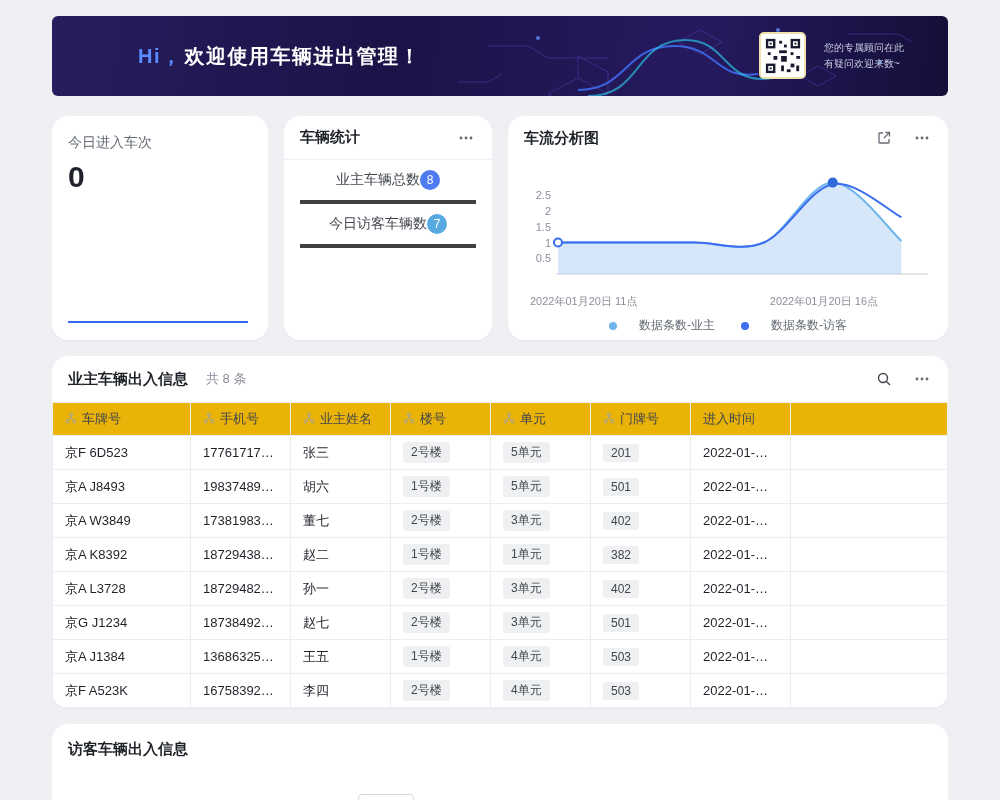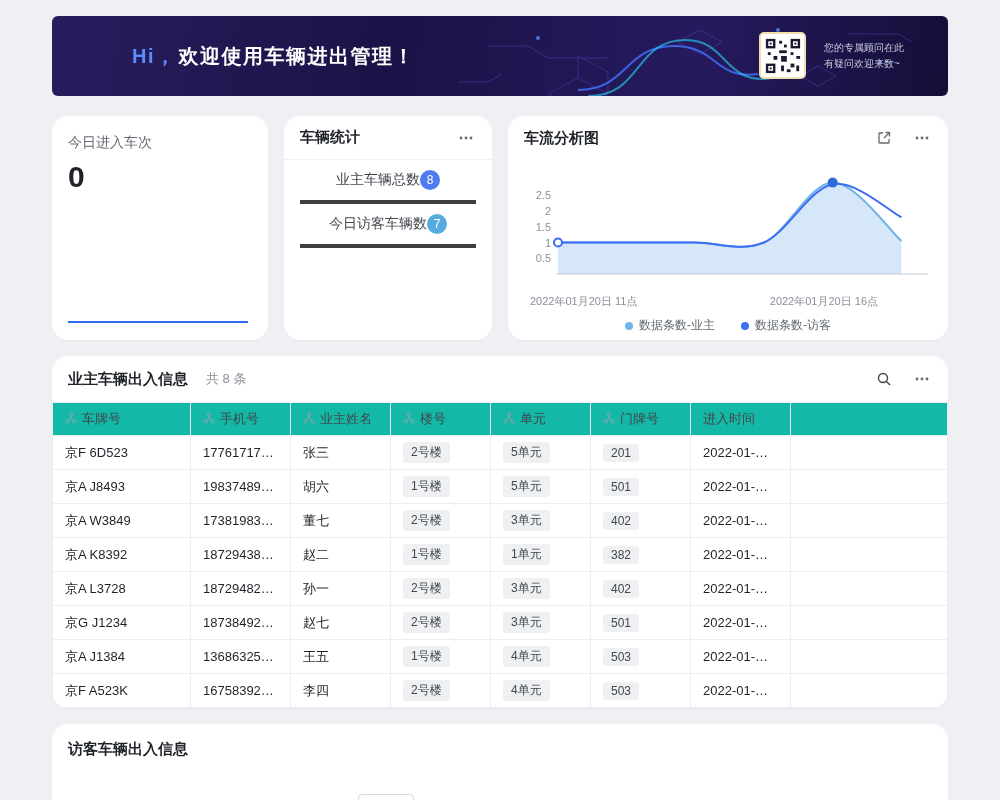--- a/index.html
+++ b/index.html
@@ -13,21 +13,21 @@
   }
   .wrap { padding:16px 52px 0; }
 
   
   .banner {
     position:relative; height:80px; border-radius:6px; overflow:hidden;
     background:linear-gradient(95deg,#271d5e 0%,#1b1347 38%,#261a5e 72%,#140f38 100%);
   }
   .banner-deco { position:absolute; right:0; top:0; width:520px; height:80px; pointer-events:none; }
   .banner-title {
-    position:absolute; left:80px; top:27px;
+    position:absolute; left:86px; top:27px;
     font-size:20px; font-weight:bold; color:#ffffff; letter-spacing:1.5px;
   }
   .banner-title .hi { color:#5b8cff; margin-right:2px; }
   .qr {
     position:absolute; right:142px; top:16px; width:47px; height:47px;
     background:#ffffff; border-radius:5px; border:2px solid #efe0ae;
     display:flex; align-items:center; justify-content:center;
   }
   .banner-note { position:absolute; right:44px; top:24px; font-size:10px; color:#c3c8de; line-height:16px; }
 
@@ -55,32 +55,32 @@
   }
   .badge {
     min-width:20px; height:20px; border-radius:10px; padding:0 4px;
     color:#fff; font-size:12px; display:inline-flex; align-items:center; justify-content:center;
   }
 
   .card-chart { width:440px; height:224px; }
   .chart-area { padding:2px 16px 0; }
   .x-labels { display:flex; justify-content:space-between; padding:0 54px 0 6px; font-size:11px; color:#8a8f99; margin-top:-4px; }
   .legend { display:flex; justify-content:center; gap:26px; margin-top:8px; font-size:12px; color:#646a73; }
-  .legend-item { display:flex; align-items:center; gap:6px; }
+  .legend-item { display:flex; align-items:center; gap:22px; }
   .legend-dot { width:8px; height:8px; border-radius:50%; display:inline-block; }
   .tick { font-size:11px; fill:#8a8f99; }
 
   
   .table-card { margin-top:16px; }
   .table-head { height:46px; display:flex; align-items:center; padding:0 16px; }
   .table-count { font-size:13px; color:#8a8f99; margin-left:18px; }
   .table-head .spacer { flex:1; }
   table { width:100%; border-collapse:collapse; table-layout:fixed; font-size:13px; }
   thead th {
-    background:#14b8a6; font-weight:normal; color:#42464e; text-align:left;
+    background:#eab308; font-weight:normal; color:#42464e; text-align:left;
     padding:7px 12px; border:1px solid #ebedf0;
   }
   .th-inner { display:flex; align-items:center; gap:5px; }
   td { padding:6px 12px; border:1px solid #ebedf0; white-space:nowrap; overflow:hidden; color:#1f2329; height:34px; }
   .pill {
     display:inline-block; background:#eef0f2; border-radius:3px;
     padding:2px 8px; font-size:12px; color:#42464e;
   }
 
   

